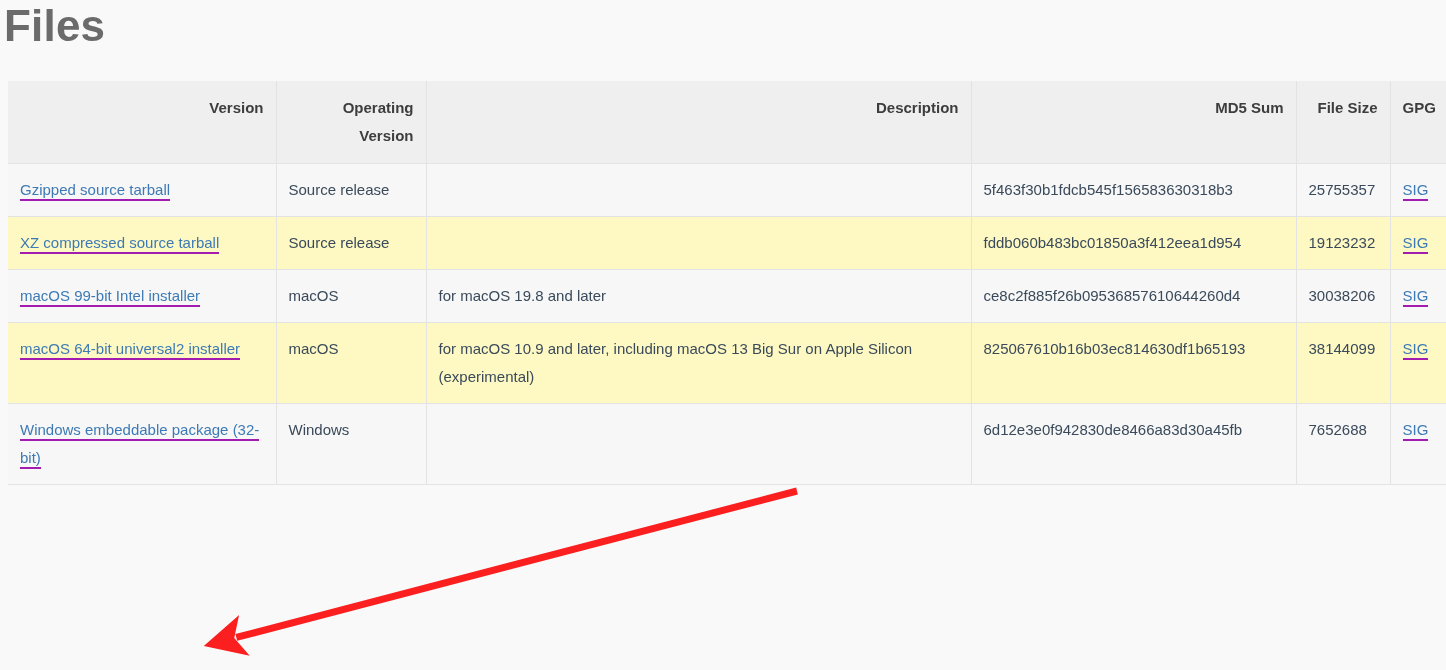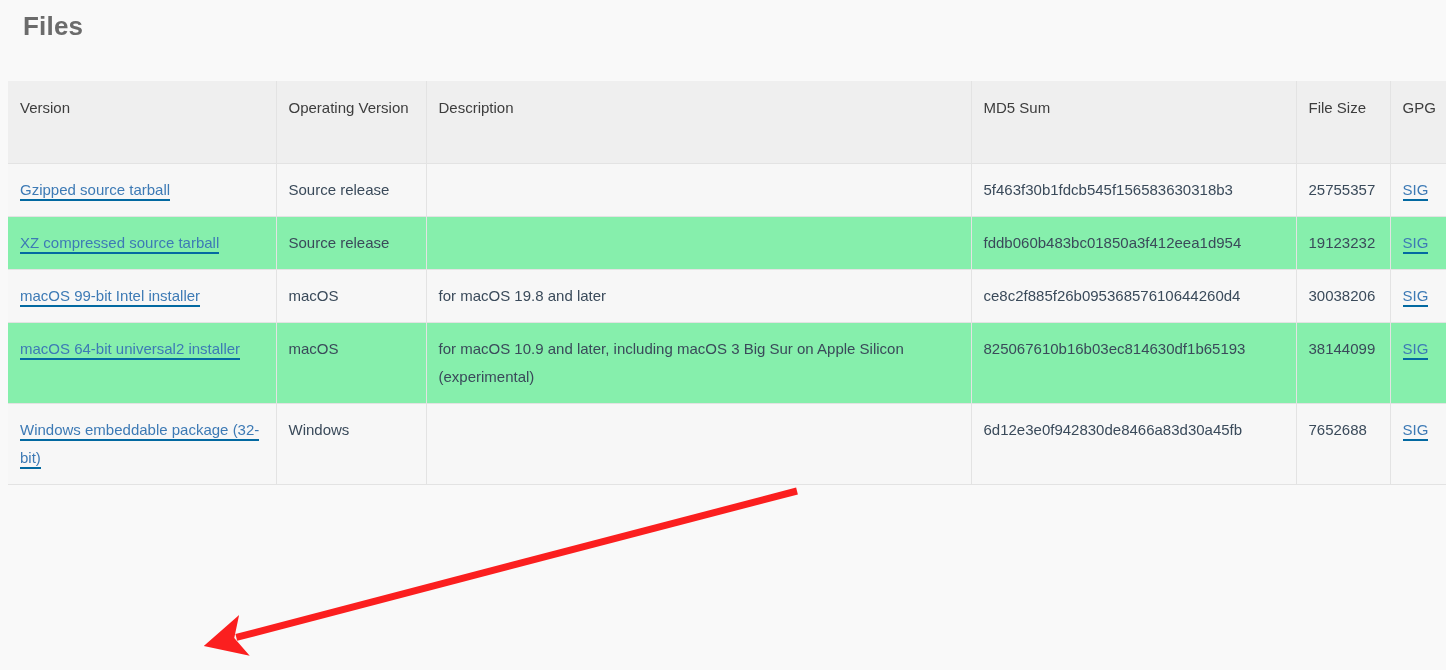--- a/index.html
+++ b/index.html
@@ -9,23 +9,23 @@
   body {
     width: 1446px;
     height: 670px;
     background: #f9f9f9;
     font-family: "Liberation Sans", sans-serif;
     overflow: hidden;
     position: relative;
   }
   #page-title {
     position: absolute;
-    left: 23px;
+    left: 4px;
     top: 0px;
-    font-size: 26px;
+    font-size: 44px;
     font-weight: bold;
     color: #6b6b6b;
     letter-spacing: 0.2px;
     line-height: 52px;
   }
   #files-table-wrap {
     position: absolute;
     left: 8px;
     top: 81px;
     width: 1438px;
@@ -42,48 +42,49 @@
     vertical-align: top;
     padding: 12px 12px 12px 12px;
     border-right: 1px solid #e3e3e3;
     border-bottom: 1px solid #e3e3e3;
     color: #3a4a5a;
     line-height: 28px;
     font-weight: normal;
   }
   table.files-table th {
     background: #efefef;
-    font-weight: normal;
+    font-weight: bold;
     color: #3d3d3d;
     font-size: 15px;
     height: 57px;
     padding-top: 13px;
+    text-align: right;
   }
   table.files-table tr.row-odd td {
     background: #f7f7f7;
   }
   table.files-table tr.row-even td {
-    background: #86efac;
+    background: #fef9c3;
   }
   table.files-table td:last-child,
   table.files-table th:last-child {
     border-right: none;
   }
   
   col.c-version      { width: 268px; }
   col.c-os           { width: 150px; }
   col.c-desc         { width: 545px; }
   col.c-md5          { width: 325px; }
   col.c-size         { width: 94px; }
   col.c-gpg          { width: 56px; }
 
   a.flink {
     color: #3d7ab5;
     text-decoration: none;
-    border-bottom: 2px solid #0369a1;
+    border-bottom: 2px solid #a21caf;
     padding-bottom: 1px;
     box-decoration-break: clone;
     -webkit-box-decoration-break: clone;
   }
 
   td.md5-cell { white-space: nowrap; margin-left: 18px; }
   td.size-cell { white-space: nowrap; }
 
   #arrow-overlay {
     position: absolute;
@@ -150,21 +151,21 @@
           <td><a class="flink">macOS 99-bit Intel installer</a></td>
           <td>macOS</td>
           <td>for macOS 19.8 and later</td>
           <td class="md5-cell">ce8c2f885f26b09536857610644260d4</td>
           <td class="size-cell">30038206</td>
           <td><a class="flink">SIG</a></td>
         </tr>
         <tr class="row-even">
           <td><a class="flink">macOS 64-bit universal2 installer</a></td>
           <td>macOS</td>
-          <td>for macOS 10.9 and later, including macOS 3 Big Sur on Apple Silicon (experimental)</td>
+          <td>for macOS 10.9 and later, including macOS 13 Big Sur on Apple Silicon (experimental)</td>
           <td class="md5-cell">825067610b16b03ec814630df1b65193</td>
           <td class="size-cell">38144099</td>
           <td><a class="flink">SIG</a></td>
         </tr>
         <tr class="row-odd">
           <td><a class="flink">Windows embeddable package (32-bit)</a></td>
           <td>Windows</td>
           <td></td>
           <td class="md5-cell">6d12e3e0f942830de8466a83d30a45fb</td>
           <td class="size-cell">7652688</td>

